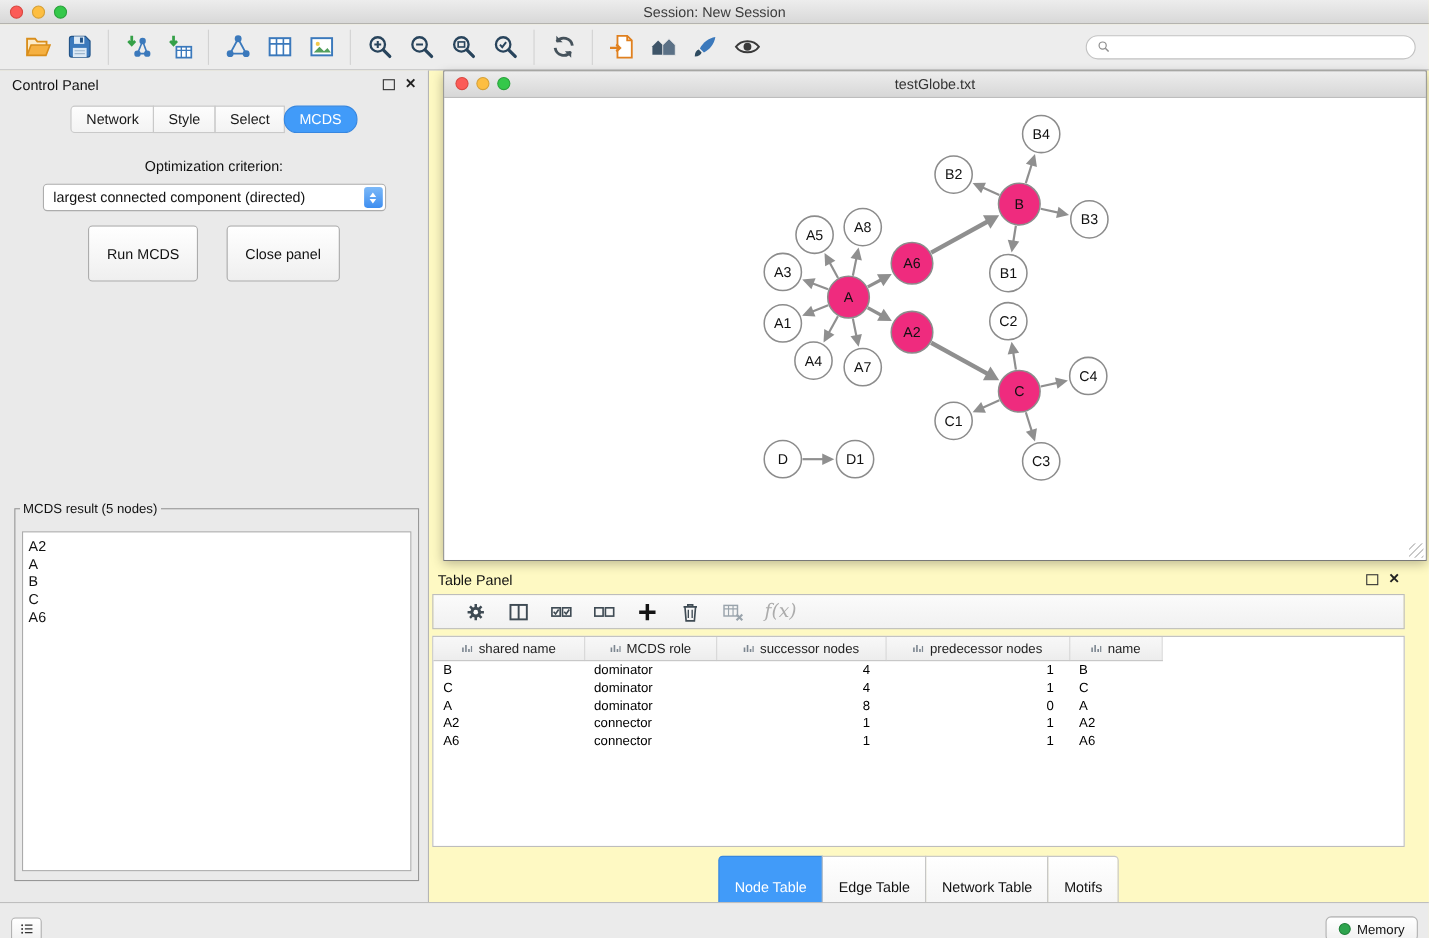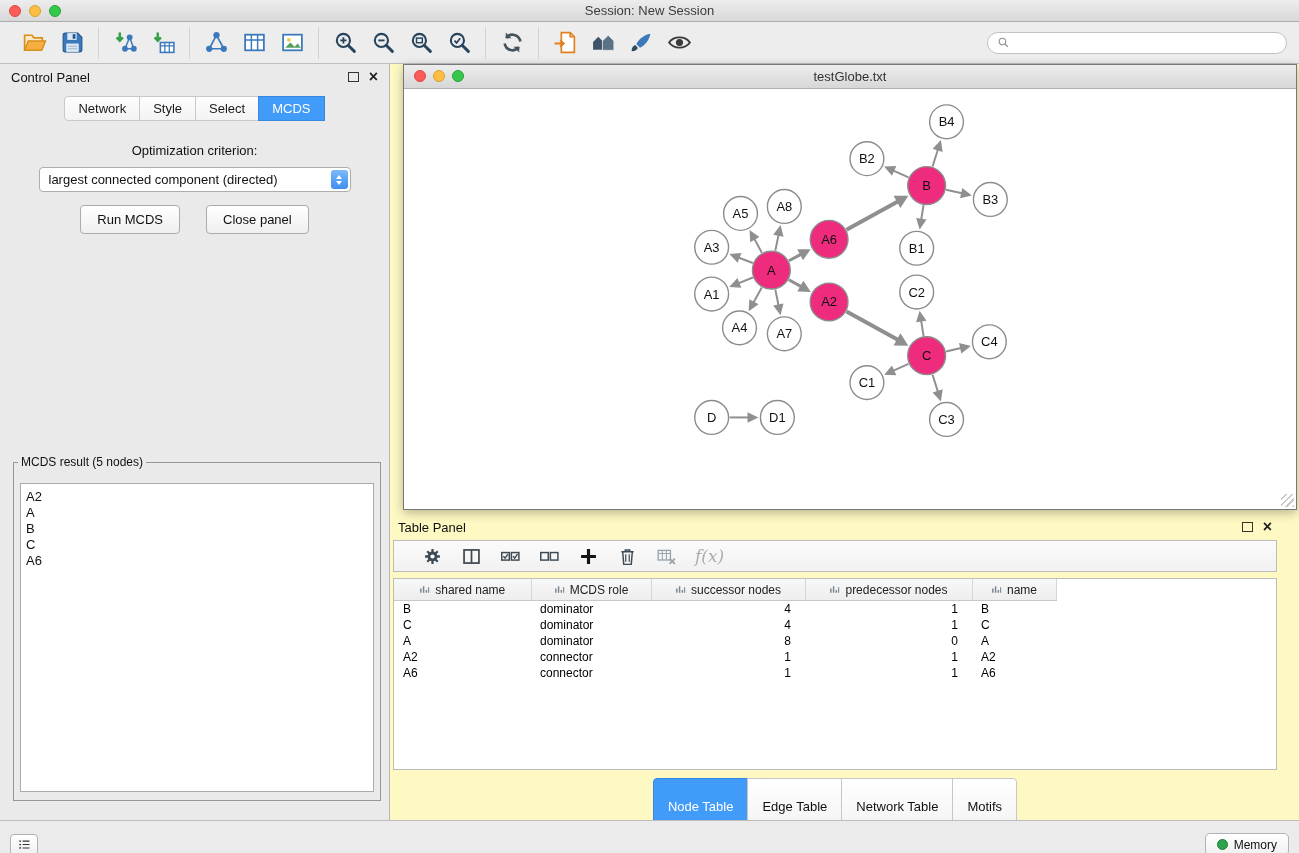--- a/index.html
+++ b/index.html
@@ -31,29 +31,29 @@
   .ph-icons{margin-left:auto;display:flex;align-items:center;gap:10px;}
   .float-ico{width:9px;height:8px;border:1px solid #333;display:inline-block;cursor:pointer;}
   .close-ico{font-size:16px;font-weight:bold;color:#222;line-height:1;cursor:pointer;}
 
   
   .control-panel{position:absolute;left:0;top:64px;width:390px;height:756px;background:#EAEAEA;border-right:1px solid #B5B5B5;box-sizing:border-box;}
   .cp-tabs{display:flex;justify-content:center;margin-top:6px;}
   .cp-tab{font-size:13px;color:#1a1a1a;background:linear-gradient(#FDFDFD,#F3F3F3);border:1px solid #C9C9C9;margin-left:-1px;padding:4px 13px;cursor:pointer;}
   .cp-tab:first-child{border-radius:4px 0 0 4px;margin-left:0;}
   .cp-tab:last-child{border-radius:0 4px 4px 0;}
-  .cp-tab.active{background:#419BF9;color:#fff;border-color:#3787E0;border-radius:0;}
+  .cp-tab.active{background:#419BF9;color:#fff;border-color:#3787E0;border-radius:12px;}
   .opt-label{text-align:center;margin-top:22px;font-size:13px;color:#111;}
   .dropdown{width:312px;margin:9px auto 0;height:25px;position:relative;background:#fff;border:1px solid #ADADAD;border-radius:4px;font-size:13px;display:flex;align-items:center;padding:0 24px 0 9px;box-sizing:border-box;cursor:pointer;}
   .dd-value{white-space:nowrap;overflow:hidden;color:#111;}
   .stepper{position:absolute;right:2px;top:2px;bottom:2px;width:17px;border-radius:3px;background:linear-gradient(#7CB9F8,#3E8EF0);display:flex;flex-direction:column;align-items:center;justify-content:center;gap:2px;}
   .stepper .up{width:0;height:0;border-left:3.5px solid transparent;border-right:3.5px solid transparent;border-bottom:4px solid #fff;}
   .stepper .down{width:0;height:0;border-left:3.5px solid transparent;border-right:3.5px solid transparent;border-top:4px solid #fff;}
   .cp-buttons{display:flex;justify-content:center;gap:26px;margin-top:13px;}
-  .btn{font-size:13px;color:#111;padding:6px 16px;border:1px solid #ACACAC;border-radius:4px;background:linear-gradient(#FFFFFF,#EFEFEF);cursor:pointer;}
+  .btn{font-size:13px;color:#111;padding:17px 16px;border:1px solid #ACACAC;border-radius:4px;background:linear-gradient(#FFFFFF,#EFEFEF);cursor:pointer;}
   .result-box{position:absolute;left:13px;right:8px;top:391px;bottom:19px;border:1px solid #979797;margin:0;padding:0;}
   .result-box legend{font-size:12px;padding:0 3px;margin-left:4px;color:#111;}
   .result-list{list-style:none;margin:0;padding:5px 5px;border:1px solid #ABABAB;background:#fff;position:absolute;left:6px;right:6px;top:14px;bottom:8px;overflow:hidden;}
   .result-list li{font-size:13px;line-height:16px;color:#111;}
 
   
   .network-window{position:absolute;left:403px;top:64px;width:894px;height:446px;background:#fff;border:1px solid #787878;box-shadow:0 3px 10px rgba(0,0,0,.28);box-sizing:border-box;}
   .inner-titlebar{height:23px;background:linear-gradient(#EDEDED,#D7D7D7);border-bottom:1px solid #AFAFAF;position:relative;}
   .inner-traffic{position:absolute;left:10px;top:5px;display:flex;gap:7px;z-index:2;}
   .inner-title{line-height:23px;text-align:center;font-size:13px;color:#333;}

